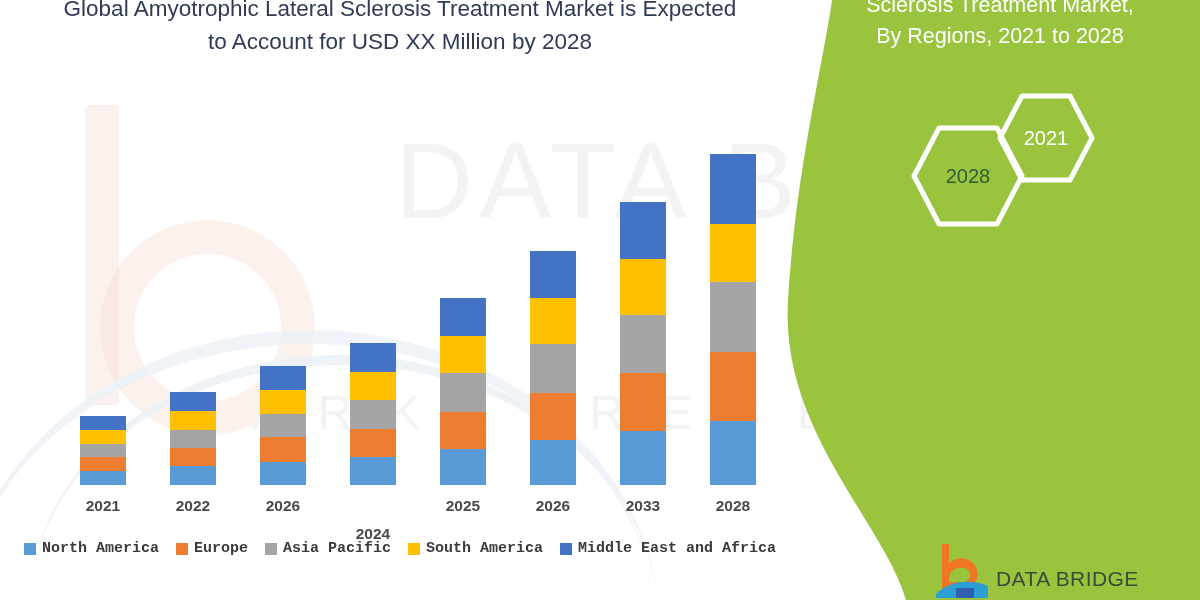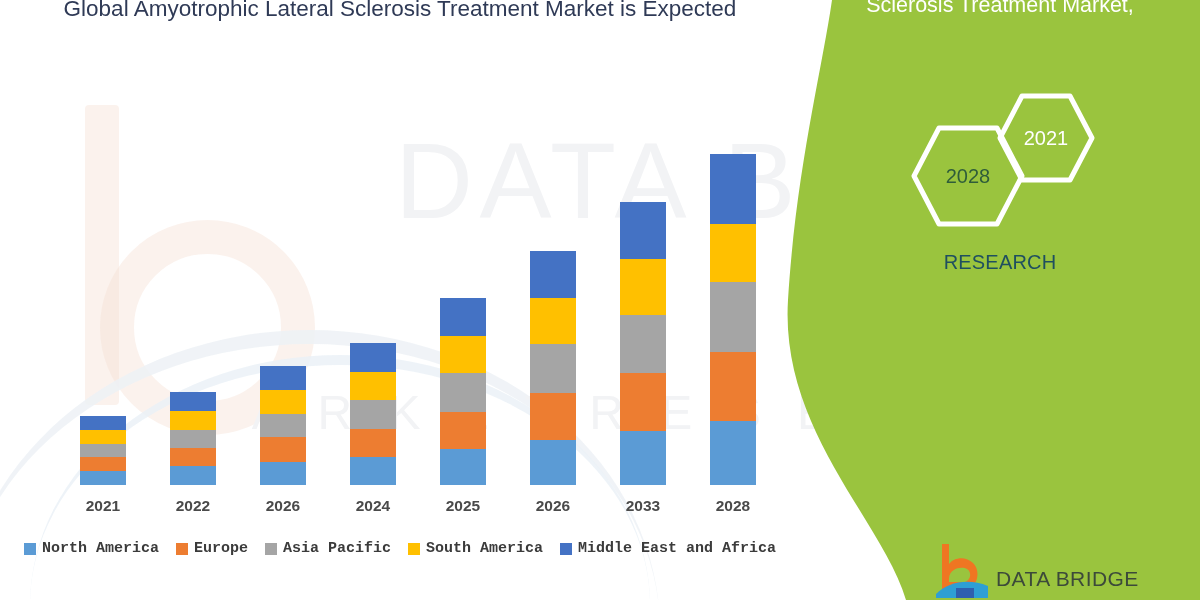--- a/index.html
+++ b/index.html
@@ -150,20 +150,21 @@
   <div class="wm-swoosh wm-b-stem"></div>
   <div class="wm-swoosh wm-b-bowl"></div>
   <div class="wm-arc"></div>
   <div class="wm-arc2"></div>
 
   <div class="wm-text wm-text-1">DATA BRIDGE</div>
   <div class="wm-text wm-text-2">M A R K E T   R E S E A R C H</div>
 
   <div id="chart-title">
     <span class="ln">Global Amyotrophic Lateral Sclerosis Treatment Market is Expected</span>
+    <span class="ln">to Account for USD XX Million by 2028</span>
   </div>
 
   <div id="plot">
       <div class="bar-col" style="left: 22px;">
         <div class="seg" title="Middle East and Africa 2021: 15" style="height: 14.0625px; background: rgb(68, 114, 196);"></div>
         <div class="seg" title="South America 2021: 15" style="height: 14.0625px; background: rgb(255, 192, 0);"></div>
         <div class="seg" title="Asia Pacific 2021: 14" style="height: 13.125px; background: rgb(165, 165, 165);"></div>
         <div class="seg" title="Europe 2021: 15" style="height: 14.0625px; background: rgb(237, 125, 49);"></div>
         <div class="seg" title="North America 2021: 15" style="height: 14.0625px; background: rgb(91, 155, 213);"></div>
       </div>
@@ -215,21 +216,21 @@
         <div class="seg" title="Asia Pacific 2028: 75" style="height: 70.3125px; background: rgb(165, 165, 165);"></div>
         <div class="seg" title="Europe 2028: 74" style="height: 69.375px; background: rgb(237, 125, 49);"></div>
         <div class="seg" title="North America 2028: 68" style="height: 63.75px; background: rgb(91, 155, 213);"></div>
       </div>
     </div>
 
   <div id="x-axis">
       <div class="x-tick" style="left: 0px;">2021</div>
       <div class="x-tick" style="left: 90px;">2022</div>
       <div class="x-tick" style="left: 180px;">2026</div>
-      <div class="x-tick" style="left: 270px;">2024</div>
+      <div class="x-tick" style="left: 270px; margin-top: 28px;">2024</div>
       <div class="x-tick" style="left: 360px;">2025</div>
       <div class="x-tick" style="left: 450px;">2026</div>
       <div class="x-tick" style="left: 540px;">2033</div>
       <div class="x-tick" style="left: 630px;">2028</div>
     </div>
 
   <div id="legend">
       <div class="lg-item">
         <span class="lg-swatch" style="background: rgb(91, 155, 213);"></span>
         <span>North America</span>
@@ -257,39 +258,39 @@
   <svg viewBox="0 0 430 600" preserveAspectRatio="none" aria-hidden="true">
     <path id="green-shape" d="M 62 0 L 430 0 L 430 600 L 136 600 C 112 520 10 430 18 300 C 26 170 52 70 62 0 Z" fill="#9ac43e"></path>
   </svg>
 </div>
 
 <div class="gp-content">
 
 
   <div id="green-title">
     <span class="ln">Sclerosis Treatment Market,</span>
+    <span class="ln">By Regions, 2021 to 2028</span>
   </div>
 
   <div class="hex-wrap">
     <div class="hex hex-2028">
       <svg width="116" height="104" viewBox="0 0 116 104" aria-hidden="true">
         <polygon points="29,4 87,4 112,52 87,100 29,100 4,52" fill="none" stroke="#ffffff" stroke-width="5" stroke-linejoin="round"></polygon>
       </svg>
       <span>2028</span>
     </div>
     <div class="hex hex-2021">
       <svg width="100" height="92" viewBox="0 0 100 92" aria-hidden="true">
         <polygon points="26,4 74,4 96,46 74,88 26,88 4,46" fill="none" stroke="#ffffff" stroke-width="5" stroke-linejoin="round"></polygon>
       </svg>
       <span>2021</span>
     </div>
   </div>
 
   <div id="brand">
-    <span class="ln">RESEARCH</span>
   </div>
 
   <div id="logo">
     <svg id="logo-mark" viewBox="0 0 56 56" aria-hidden="true">
       <path d="M8 2 L15 2 L15 22 C20 15 32 14 39 21 C47 29 44 44 33 48 L14 48 L14 40 L31 40 C37 38 38 30 33 27 C28 24 16 26 15 36 L15 48 L8 48 Z" fill="#ef7622"></path>
       <path d="M2 52 C14 40 34 36 54 44 L54 56 L2 56 Z" fill="#2e9fd4"></path>
       <path d="M22 46 L40 46 L40 56 L22 56 Z" fill="#2f5fae"></path>
     </svg>
     <div id="logo-text">
       <div class="l1">DATA BRIDGE</div>

